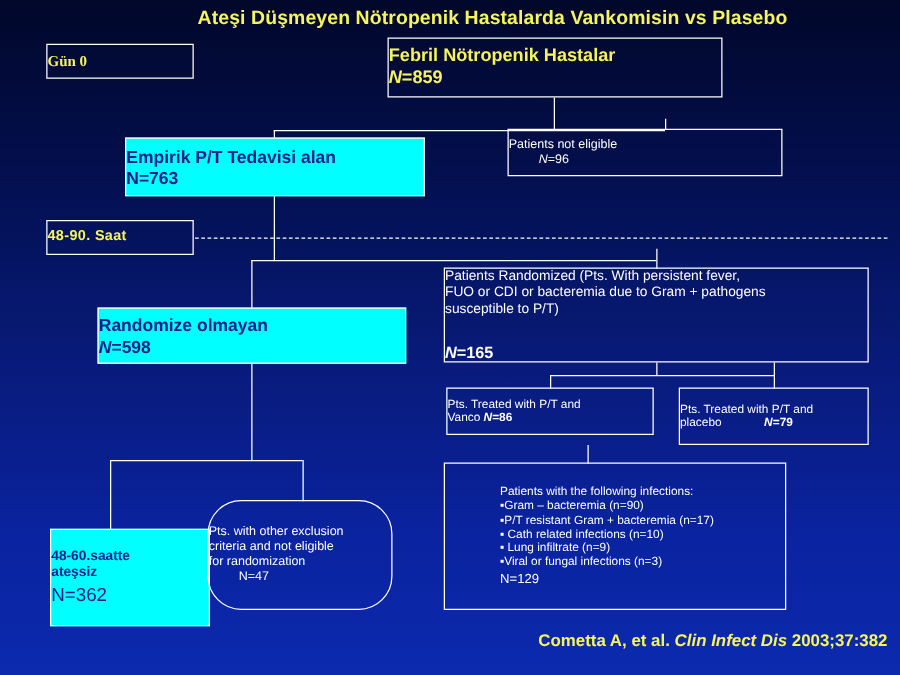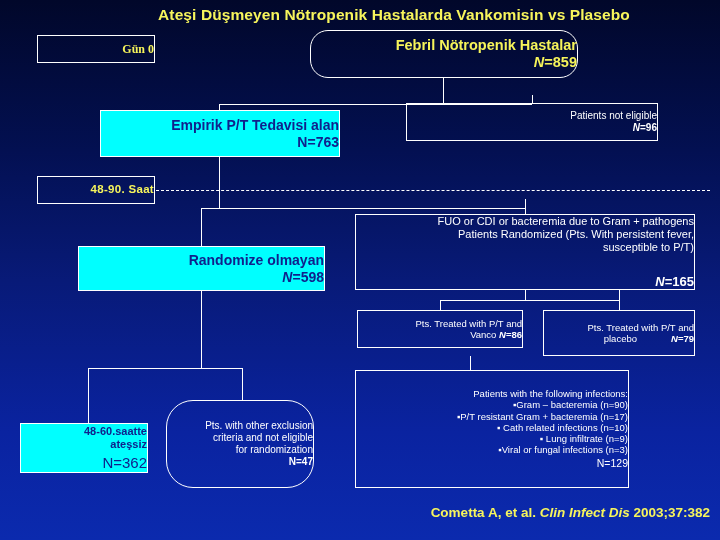--- a/index.html
+++ b/index.html
@@ -22,33 +22,33 @@
     -webkit-font-smoothing: none;
   }
 
   
   .box {
     position: absolute;
     box-sizing: border-box;
     border: 1px solid #ffffff;
     display: flex;
     flex-direction: column;
-    align-items: flex-end;
+    align-items: flex-start;
     justify-content: center;
     text-align: center;
     line-height: 1.18;
     z-index: 5;
   }
   .box.plain { background: transparent; color: #ffffff; }
   .box.cyan  { background: #00ffff; color: #10218c; }
-  .box.yellowtext { color: #f6f45a; border-radius: 18px; }
+  .box.yellowtext { color: #f6f45a; }
 
   .ln { display: block; white-space: nowrap; }
   .it { font-style: italic; }
-  .bld { font-weight: bold; }
+  .bld { font-weight: normal; margin-left: 24px; }
 
   
   #title {
     position: absolute;
     top: 6px;
     left: 0;
     width: 708px;
     text-align: center;
     color: #f7f55c;
     font-size: 15.5px;
@@ -77,42 +77,42 @@
   
   #b-febril {
     left: 310px; top: 30px; width: 268px; height: 48px;
     font-size: 14.5px; font-weight: bold;
   }
   #b-empirik {
     left: 100px; top: 110px; width: 240px; height: 47px;
     font-size: 14px; font-weight: bold;
   }
   #b-noteligible {
-    left: 406px; top: 103px; width: 252px; height: 38px;
+    left: 406px; top: 103px; width: 220px; height: 38px;
     font-size: 10px;
   }
   #b-randomizeolmayan {
     left: 78px; top: 246px; width: 247px; height: 45px;
     font-size: 14px; font-weight: bold;
   }
   #b-randomized {
     left: 355px; top: 214px; width: 340px; height: 76px;
     font-size: 11px;
   }
   #b-randomized .big { font-size: 13px; font-weight: bold; margin-top: 20px; }
   #b-vanco {
     left: 357px; top: 310px; width: 166px; height: 38px;
     font-size: 9.5px;
   }
   #b-placebo {
     left: 543px; top: 310px; width: 152px; height: 46px;
     font-size: 9.5px;
   }
   #b-atessiz {
-    left: 20px; top: 423px; width: 128px; height: 50px;
+    left: 40px; top: 423px; width: 128px; height: 78px;
     font-size: 11px; font-weight: bold;
   }
   #b-atessiz .n { font-size: 15px; font-weight: normal; margin-top: 3px; }
   #b-exclusion {
     left: 166px; top: 400px; width: 148px; height: 88px;
     font-size: 10px;
     border-radius: 27px;
   }
   #b-infections {
     left: 355px; top: 370px; width: 274px; height: 118px;
@@ -208,22 +208,22 @@
     <span class="ln">Patients not eligible</span>
     <span class="ln bld"><i class="it">N</i><span>=96</span></span>
   </div>
 
   <div class="box cyan" id="b-randomizeolmayan">
     <span class="ln">Randomize olmayan</span>
     <span class="ln"><i class="it">N</i><span>=598</span></span>
   </div>
 
   <div class="box plain" id="b-randomized">
+    <span class="ln">Patients Randomized (Pts. With persistent fever,</span>
     <span class="ln">FUO or CDI or bacteremia due to Gram + pathogens</span>
-    <span class="ln">Patients Randomized (Pts. With persistent fever,</span>
     <span class="ln">susceptible to P/T)</span>
     <span class="ln big"><i class="it">N</i><span>=165</span></span>
   </div>
 
   <div class="box plain" id="b-vanco">
     <span class="ln">Pts. Treated with P/T and</span>
     <span class="ln"><span>Vanco</span> <b><i class="it">N</i><span>=86</span></b></span>
   </div>
 
   <div class="box plain" id="b-placebo">

